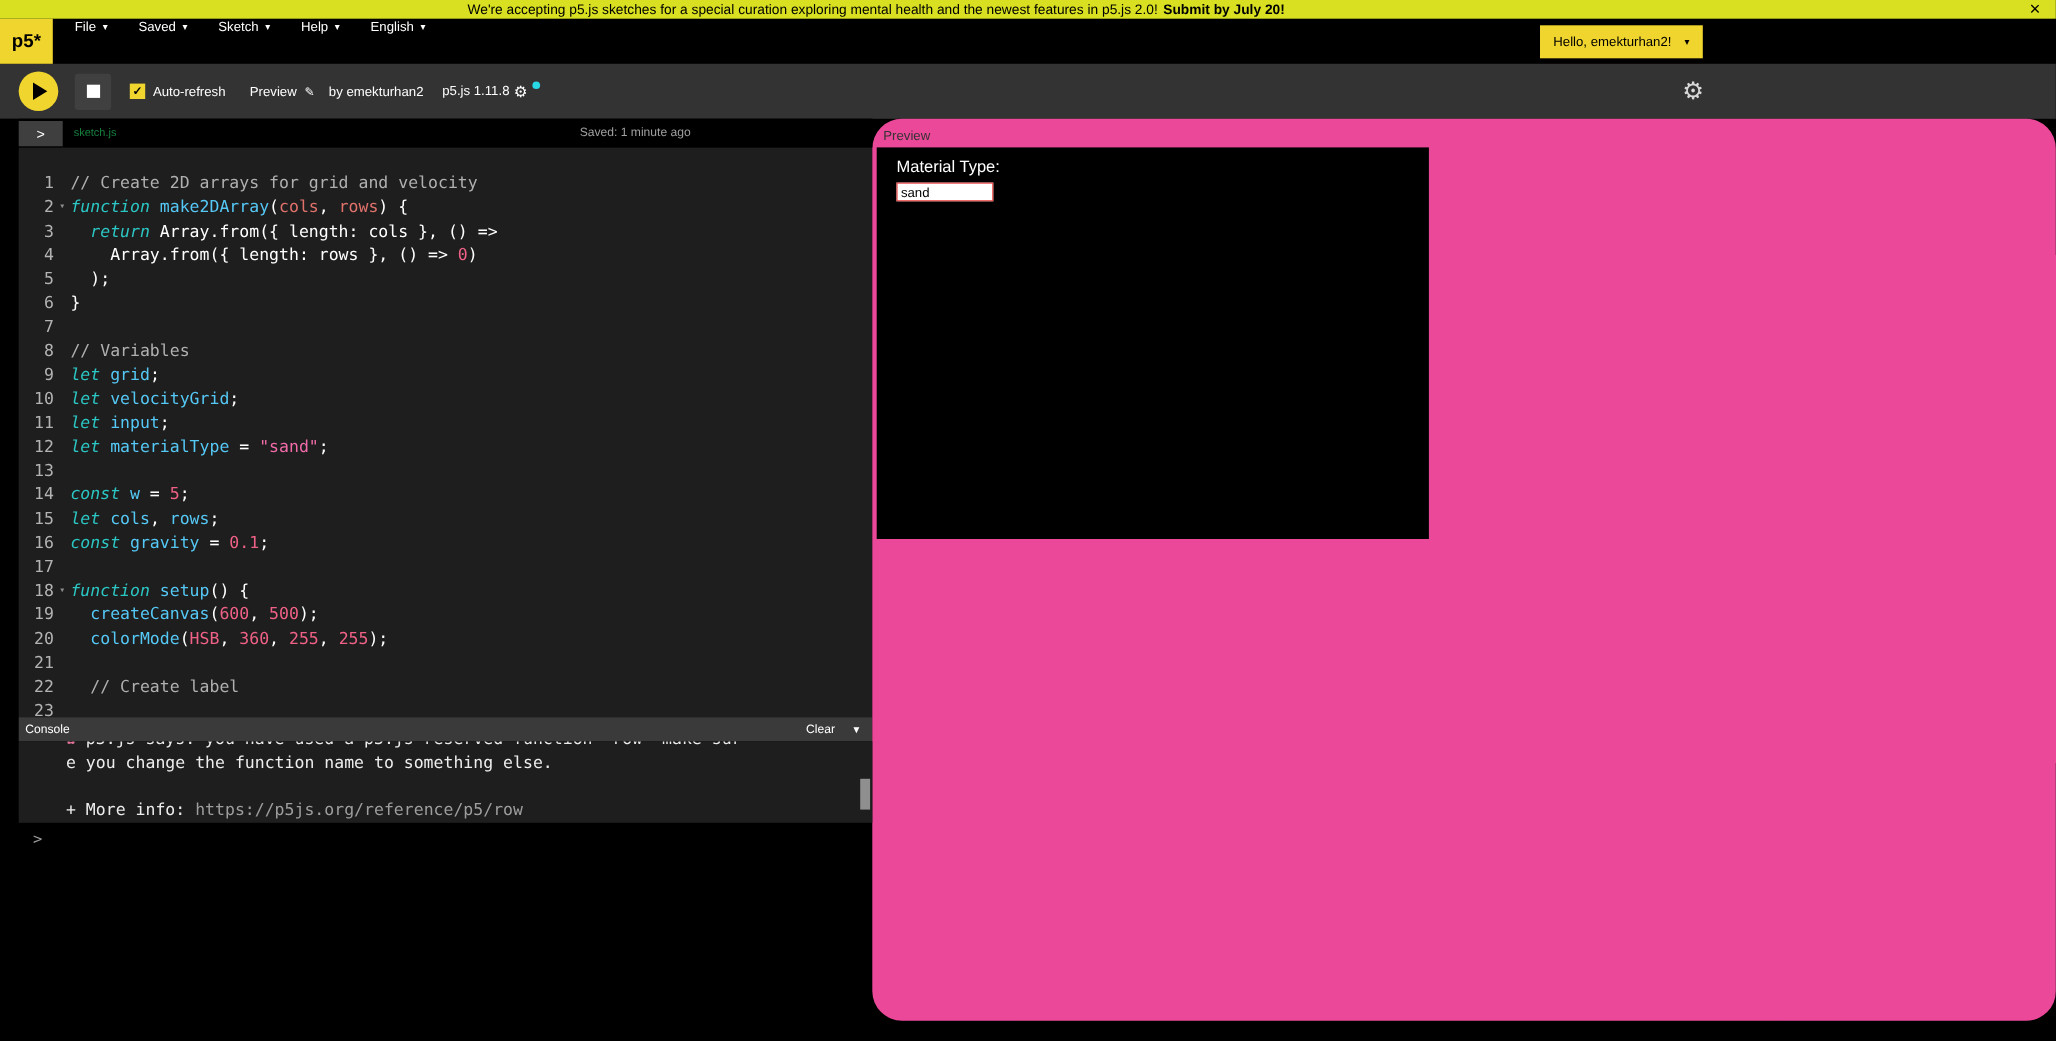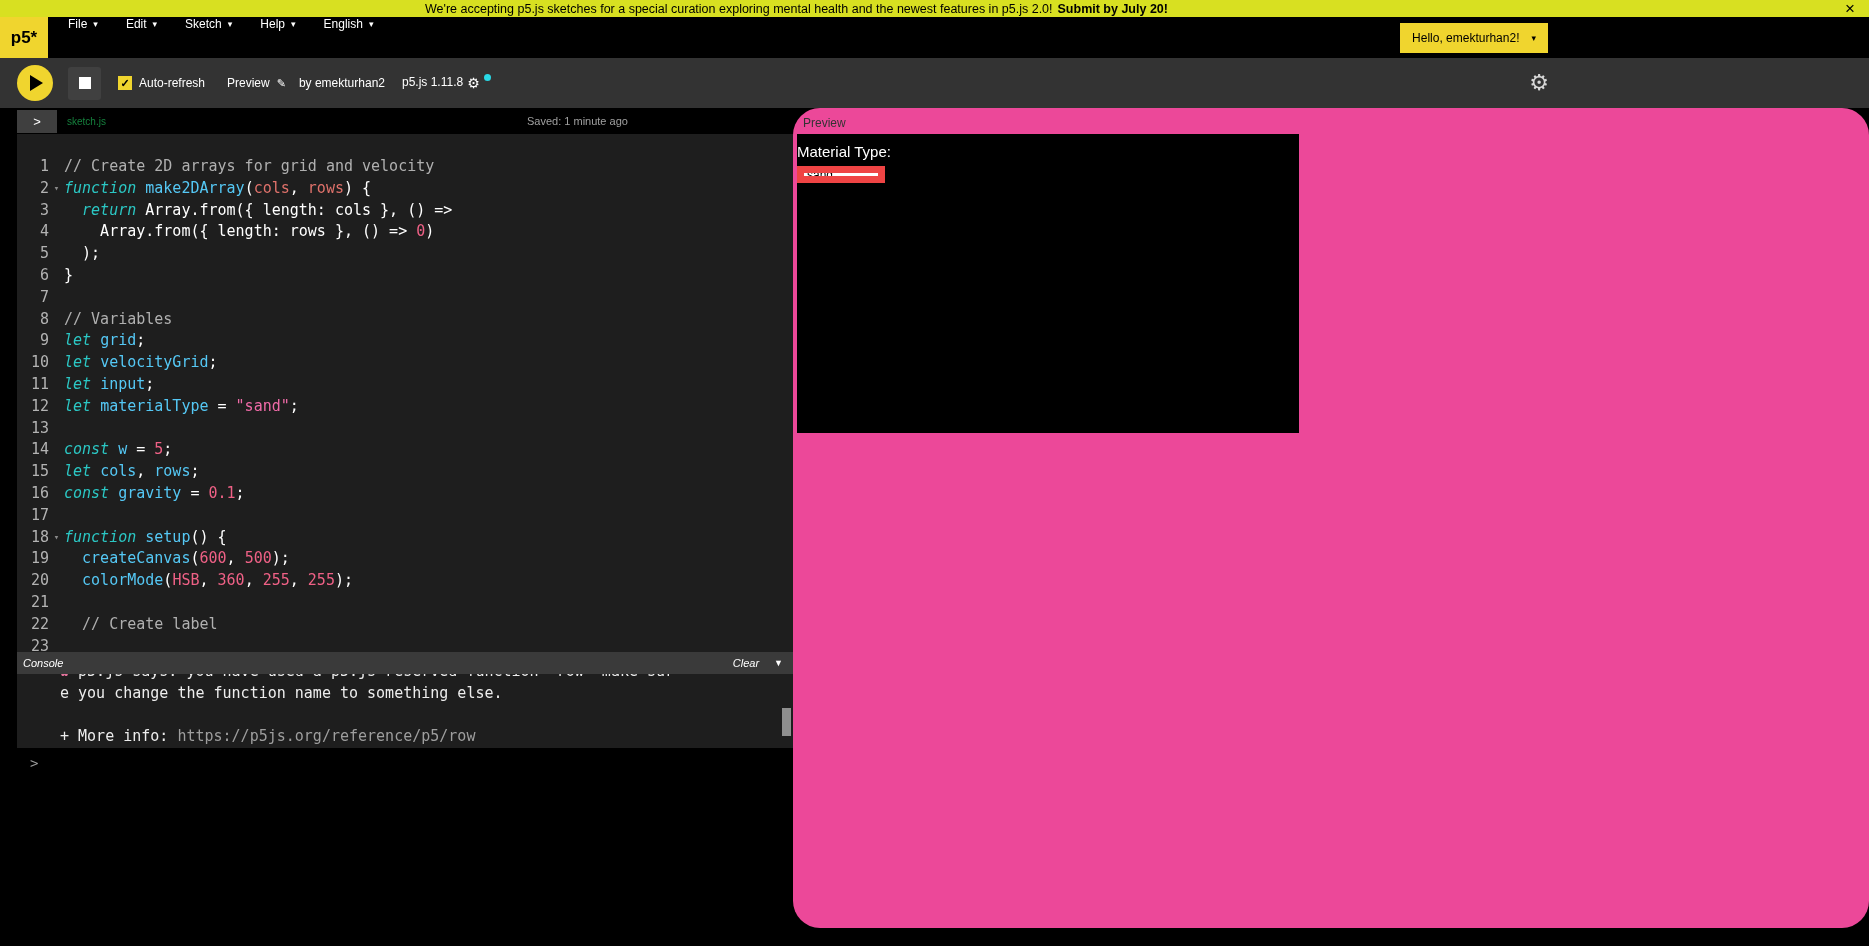--- a/index.html
+++ b/index.html
@@ -52,58 +52,58 @@
   .code-text { margin:0; font-family:inherit; font-size:inherit; line-height:inherit; white-space:pre; color:#fff; }
   .t-c { color:#b0b0b0; }
   .t-k { color:#2bc7c4;font-style:italic; }
   .t-f { color:#55c8f5; }
   .t-a { color:#e0726b; }
   .t-s { color:#f06ba8; }
   .t-n { color:#ef6186; }
   .t-p { color:#ffffff; }
 
   
-  .console-header { height:22px; background:#3a3a3a; display:flex; align-items:center; color:#fff; font-size:11px; padding:0 10px 0 6px; flex:none;font-style:italic; }
+  .console-header { height:22px; background:#3a3a3a; display:flex; align-items:center; color:#fff; font-size:11px; padding:0 10px 0 6px; flex:none; }
   .console-header-spacer { flex:1; }
   .clear-btn { margin-right:15px; cursor:pointer; }
   .console-collapse { font-size:9px; color:#fff; cursor:pointer; }
   .console-output { height:74px; background:#1e1e1e; overflow:hidden; position:relative; font-family:"DejaVu Sans Mono",monospace; font-size:15px; line-height:21.8px; color:#ededed; padding-left:43px; flex:none; }
   .console-line { margin:0; white-space:pre; font-family:inherit; font-size:inherit; min-height:21.8px; }
   .console-line.clipped { margin-top:-13px; }
   .console-link { color:#9e9e9e; cursor:pointer; }
   .flower { color:#e4739c; }
   .console-scrollbar { position:absolute; right:2px; top:0; bottom:0; width:9px; }
   .console-thumb { position:absolute; right:0; top:34px; width:9px; height:28px; background:#8f8f8f; }
   .console-input { flex:1; background:#000; color:#9a9a9a; font-family:"DejaVu Sans Mono",monospace; font-size:14px; padding:7px 0 0 13px; }
 
   
   .right-pane { flex:1; background:#ec4899;border-radius:27px; }
   .preview-title { padding:8px 0 4px 10px; font-size:12px; color:#333; }
-  .canvas { width:502px; height:299px; background:#000; margin-left:4px; padding:9px 0; }
+  .canvas { width:502px; height:356px; background:#000; margin-left:4px; padding:9px 18px; }
   .material-label { display:block; color:#fff; font-size:15px; }
-  .material-input { display:block; margin-top:6px; width:88px; height:17px; font-size:12px; border:7px solid #ef4444; background:#fff; color:#000; padding:0 3px; font-family:"Liberation Sans",sans-serif; }
+  .material-input { display:block; margin-top:6px; width:88px; height:17px; font-size:12px; border:1px solid #ef4444; background:#fff; color:#000; padding:0 3px; font-family:"Liberation Sans",sans-serif; }
 </style>
 </head>
 <body>
 
 <div class="banner">
   <span>We're accepting p5.js sketches for a special curation exploring mental health and the newest features in p5.js 2.0!</span>
   <b>Submit by July 20!</b>
   <span class="banner-close">×</span>
 </div>
 
 <div class="nav">
   <div class="logo">p5*</div>
   <div class="menu-list">
       <div class="menu-item">
         <span>File</span>
         <span class="chev">▾</span>
       </div>
       <div class="menu-item">
-        <span>Edit</span>
+        <span>Saved</span>
         <span class="chev">▾</span>
       </div>
       <div class="menu-item">
         <span>Sketch</span>
         <span class="chev">▾</span>
       </div>
       <div class="menu-item">
         <span>Help</span>
         <span class="chev">▾</span>
       </div>

